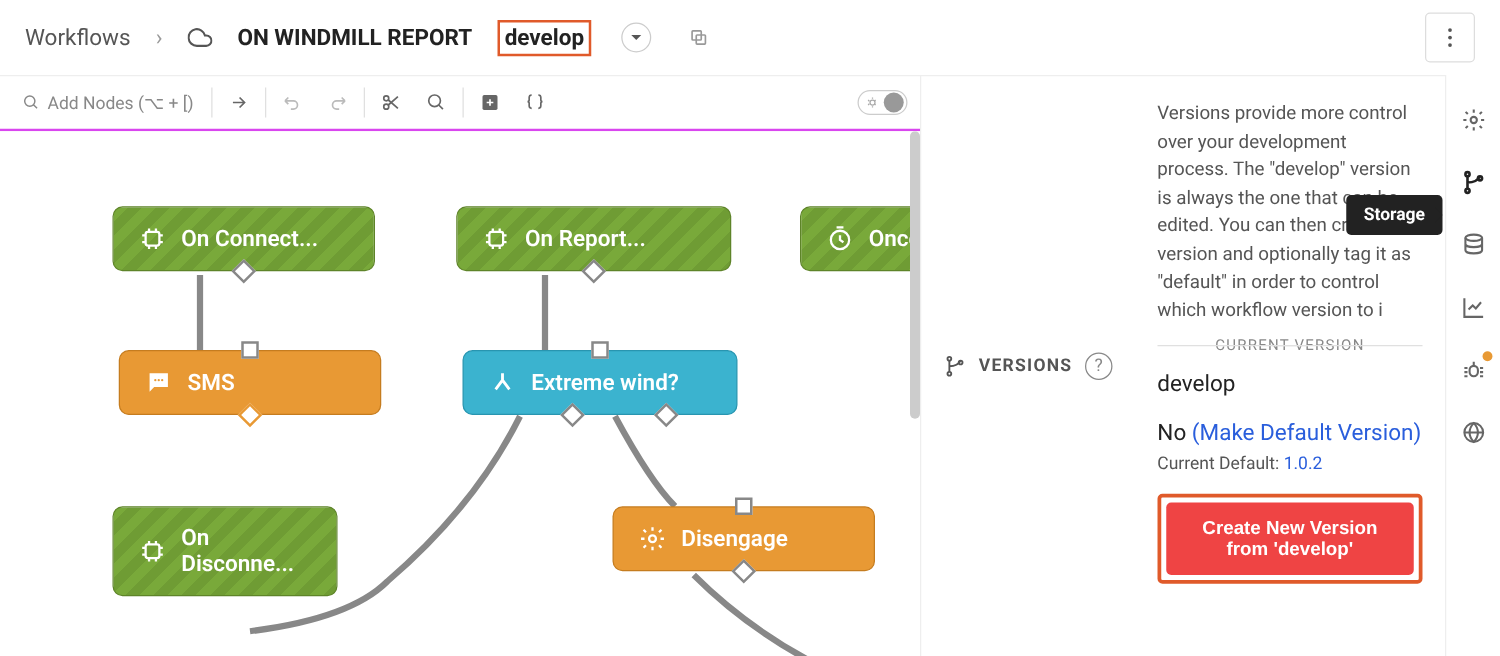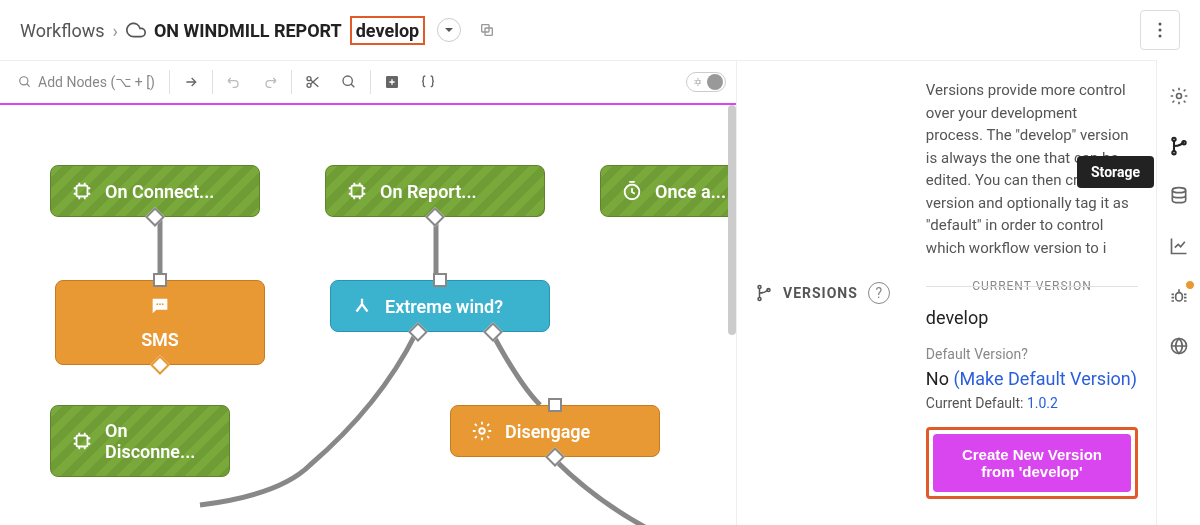--- a/index.html
+++ b/index.html
@@ -1,19 +1,19 @@
 <!DOCTYPE html>
 <html><head>
 <meta charset="utf-8">
 <style>
   * { box-sizing: border-box; margin: 0; padding: 0; }
   body { font-family: -apple-system, BlinkMacSystemFont, "Segoe UI", Roboto, sans-serif; font-size: 14px; color: #333; background: #fff; width: 1200px; height: 525px; overflow: hidden; position: relative; }
   
   .header { display: flex; align-items: center; padding: 12px 20px; height: 60px; }
-  .breadcrumb { display: flex; align-items: center; gap: 8px; font-size: 18px; color: #555; flex: 1; }
+  .breadcrumb { display: flex; align-items: center; gap: 20px; font-size: 18px; color: #555; flex: 1; }
   .breadcrumb .title { font-weight: 700; color: #222; text-transform: uppercase; }
   .breadcrumb .chevron { color: #999; }
   .cloud-icon { width: 20px; height: 20px; }
   .version-tag { border: 2px solid #e05a2a; padding: 2px 4px; font-weight: 700; color: #222; }
   .caret-circle { width: 24px; height: 24px; border: 1px solid #ccc; border-radius: 50%; display: flex; align-items: center; justify-content: center; cursor: pointer; margin-left: 4px; }
   .copy-icon-btn { width: 24px; height: 24px; display: flex; align-items: center; justify-content: center; color: #999; cursor: pointer; margin-left: 6px; }
   .save-deploy { background: #eee; color: #bbb; border: none; border-radius: 4px; padding: 10px 18px; font-size: 16px; font-weight: 600; cursor: not-allowed; }
   .kebab { width: 40px; height: 40px; border: 1px solid #ddd; border-radius: 4px; display: flex; align-items: center; justify-content: center; margin-left: 10px; cursor: pointer; }
   
   .main { display: flex; height: calc(100% - 60px); }
@@ -23,46 +23,46 @@
   .tb-sep { width: 1px; height: 24px; background: #e0e0e0; }
   .tb-btn { width: 30px; height: 30px; display: flex; align-items: center; justify-content: center; color: #666; cursor: pointer; border-radius: 4px; }
   .add-nodes { display: flex; align-items: center; gap: 6px; color: #888; padding: 4px 8px; cursor: pointer; }
   .toggle { width: 40px; height: 20px; border-radius: 10px; border: 1px solid #ccc; position: relative; background: #fff; cursor: pointer; }
   .toggle::after { content: ''; width: 16px; height: 16px; border-radius: 50%; background: #999; position: absolute; right: 2px; top: 1px; }
   .toggle-inner { position: absolute; left: 5px; top: 3px; width: 12px; height: 12px; }
 
   .canvas { flex: 1; position: relative; overflow: hidden; background: #fff; }
   .canvas svg.wires { position: absolute; top: 0; left: 0; width: 100%; height: 100%; pointer-events: none; }
   
-  .node { position: absolute; color: #fff; font-weight: 600; border-radius: 8px; display: flex; align-items: center; gap: 12px; padding: 14px 20px; font-size: 18px; min-width: 180px; }
+  .node { position: absolute; color: #fff; font-weight: 600; border-radius: 8px; display: flex; align-items: center; gap: 12px; padding: 14px 20px; font-size: 18px; min-width: 180px; margin-left: 40px; }
   .node.green { background: repeating-linear-gradient(135deg, #79a93a, #79a93a 8px, #6f9c34 8px, #6f9c34 16px); border: 1px solid #5e8429; }
   .node.orange { background: #e89934; border: 1px solid #c57c1f; }
   .node.blue { background: #3bb3cf; border: 1px solid #2895b0; }
   .node-icon { width: 22px; height: 22px; flex-shrink: 0; }
   
   .port { position: absolute; width: 14px; height: 14px; }
   .port.diamond { background: #fff; border: 2px solid #888; transform: rotate(45deg); }
   .port.square { background: #fff; border: 2px solid #888; }
   .port.diamond.orange { border-color: #e89934; }
   
   .panel { width: 420px; border-left: 1px solid #eee; border-top: 1px solid #eee; padding: 0; display: flex; flex-direction: row; }
   .panel-header { display: flex; align-items: center; padding: 10px 18px; gap: 10px; }
   .panel-header .title { font-weight: 700; letter-spacing: 1px; color: #555; flex: 1; }
   .help-circle { width: 22px; height: 22px; border: 1.5px solid #888; border-radius: 50%; display: flex; align-items: center; justify-content: center; color: #888; font-size: 14px; cursor: pointer; }
   .panel-body { padding: 18px; flex: 1; overflow: auto; }
   .panel-body p.desc { color: #555; font-size: 15px; line-height: 1.5; }
-  .section-label { text-align: center; color: #888; font-size: 12px; letter-spacing: 1px; margin: 20px 0 14px; position: relative; }
+  .section-label { text-align: center; color: #888; font-size: 12px; letter-spacing: 1px; margin: 10px 0 14px; position: relative; }
   .section-label::before, .section-label::after { content: ''; position: absolute; top: 50%; width: 120px; height: 1px; background: #e0e0e0; }
   .section-label::before { left: 0; }
   .section-label::after { right: 0; }
   .field-label { color: #888; font-size: 14px; margin-bottom: 6px; }
   .field-value { color: #222; font-size: 18px; margin-bottom: 18px; }
   .inline-link { color: #2a5edc; cursor: pointer; }
   .small-text { font-size: 14px; color: #555; margin-top: -12px; margin-bottom: 16px; }
-  .create-btn { display: block; width: 100%; background: #d946ef; color: #fff; border: none; border-radius: 4px; padding: 12px; font-size: 15px; font-weight: 600; cursor: pointer; text-align: center; }
+  .create-btn { display: block; width: 100%; background: #ef4444; color: #fff; border: none; border-radius: 4px; padding: 12px; font-size: 15px; font-weight: 600; cursor: pointer; text-align: center; }
   .create-btn-wrap { border: 3px solid #e05a2a; padding: 4px; border-radius: 4px; }
   
   .rail { width: 44px; border-left: 1px solid #eee; display: flex; flex-direction: column; align-items: center; padding-top: 24px; gap: 26px; position: relative; font-weight: bold; }
   .rail-btn { width: 24px; height: 24px; display: flex; align-items: center; justify-content: center; color: #666; cursor: pointer; position: relative; }
   .rail-btn.active { color: #222; }
   .rail-badge { position: absolute; top: -4px; right: -4px; width: 10px; height: 10px; background: #e89934; border-radius: 50%; border: 1.5px solid #fff; }
   .tooltip { position: absolute; right: 46px; top: 96px; background: #222; color: #fff; padding: 8px 14px; border-radius: 4px; font-size: 14px; white-space: nowrap; }
   .tooltip::after { content: ''; position: absolute; right: -6px; top: 50%; margin-top: -6px; border: 6px solid transparent; border-left-color: #222; }
 
   .scrollbar-v { position: absolute; right: 0; top: 0; bottom: 0; width: 8px; background: transparent; }
@@ -192,21 +192,21 @@
       </div>
 
       <div class="node green" style="left:600px; top:60px; width:155px;">
         <svg class="node-icon" viewBox="0 0 24 24" fill="none" stroke="#fff" stroke-width="2">
             <circle cx="12" cy="13" r="8"></circle>
             <path d="M12 9v4l3 2M9 2h6"></path>
           </svg>
         <span>Once a...</span>
       </div>
 
-      <div class="node orange" style="left:55px; top:175px; width:210px;flex-direction:column;">
+      <div class="node orange" style="left:55px; top:175px; width:210px;">
         <svg class="node-icon" viewBox="0 0 24 24" fill="#fff">
             <path d="M4 4h16v12H8l-4 4V4z"></path>
             <circle cx="9" cy="10" r="1" fill="#e89934"></circle>
             <circle cx="12" cy="10" r="1" fill="#e89934"></circle>
             <circle cx="15" cy="10" r="1" fill="#e89934"></circle>
           </svg>
         <span>SMS</span>
         <div class="port square" style="left:50%; top:-8px; margin-left:-7px;"></div>
         <div class="port diamond orange" style="left:50%; bottom:-8px; margin-left:-7px;"></div>
       </div>
@@ -253,21 +253,20 @@
           <circle cx="18" cy="8" r="2"></circle>
           <path d="M6 6v12M6 12c6 0 10-2 12-6"></path>
         </svg>
       <span class="title">VERSIONS</span>
       <span class="help-circle">?</span>
     </div>
     <div class="panel-body">
       <p class="desc">Versions provide more control over your development process. The "develop" version is always the one that can be edited. You can then create a version and optionally tag it as "default" in order to control which workflow version to i</p>
       <div class="section-label">CURRENT VERSION</div>
       <div class="field-value">develop</div>
-      <div class="field-label">Default Version?</div>
       <div class="field-value">
         <span>No</span>
         <span class="inline-link">(Make Default Version)</span>
       </div>
       <div class="small-text">
         <span>Current Default:</span>
         <span class="inline-link">1.0.2</span>
       </div>
       <div class="create-btn-wrap">
         <button class="create-btn">Create New Version from 'develop'</button>

